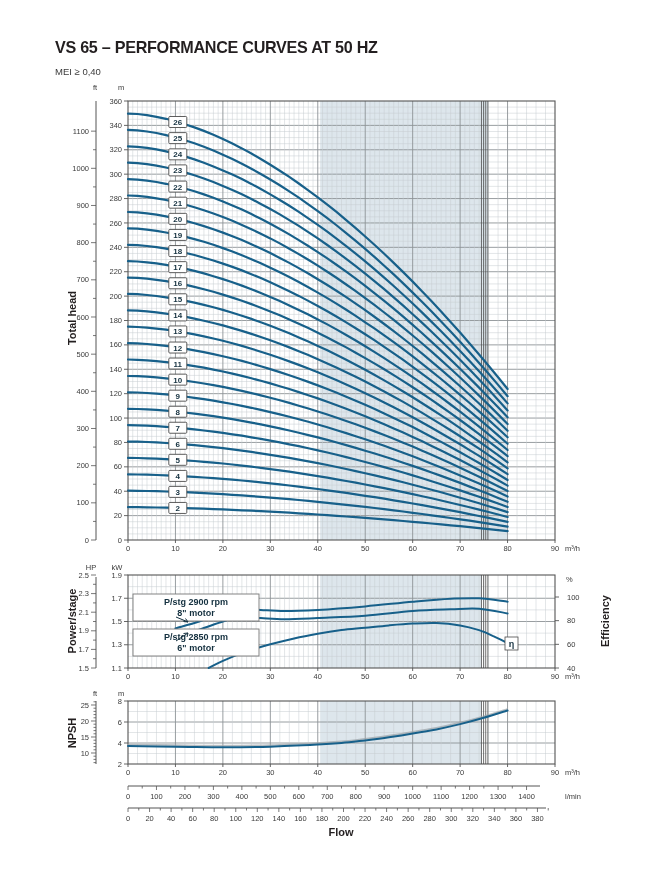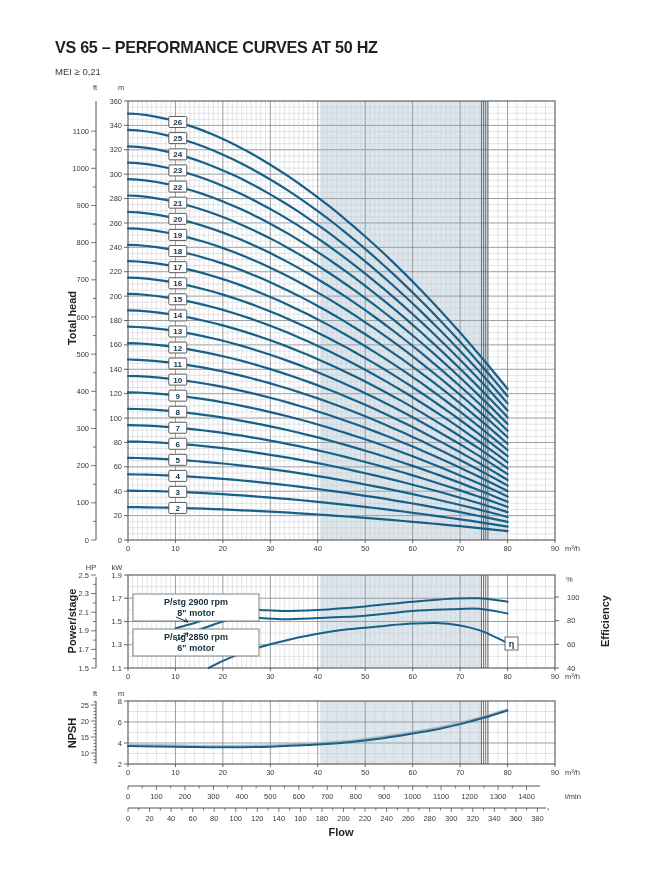--- a/index.html
+++ b/index.html
@@ -10,21 +10,21 @@
   .subtitle{position:absolute;left:55px;top:66px;font-size:9.5px;color:#3a3a3a;}
   .vlabel{position:absolute;font-size:11px;font-weight:bold;color:#231f20;
           width:120px;text-align:center;transform:rotate(-90deg);}
   svg{position:absolute;left:0;top:0;}
 </style>
 </head>
 <body>
 
 <div class="page">
   <div class="title">VS 65 – PERFORMANCE CURVES AT 50 HZ</div>
-  <div class="subtitle">MEI ≥ 0,21</div>
+  <div class="subtitle">MEI ≥ 0,40</div>
 
   <div class="vlabel" style="left:12px;top:312px;">Total head</div>
   <div class="vlabel" style="left:12px;top:615px;">Power/stage</div>
   <div class="vlabel" style="left:12px;top:727px;">NPSH</div>
   <div class="vlabel" style="left:545px;top:615px;">Efficiency</div>
 
   <svg id="chart-svg" width="663" height="878" viewBox="0 0 663 878">
       <g>
         <path d="M320.15 101 L487.8661111111111 101 L487.9 365.0 L490.2 367.8 L492.6 370.7 L495.0 373.5 L497.4 376.4 L499.7 379.3 L502.1 382.3 L504.5 385.2 L506.8 388.1 L507.55555555555554 540 L320.15 540 Z" fill="#dde6ec"></path>
         <rect x="320.15" y="575" width="161.31111111111113" height="93" fill="#dde6ec"></rect>

